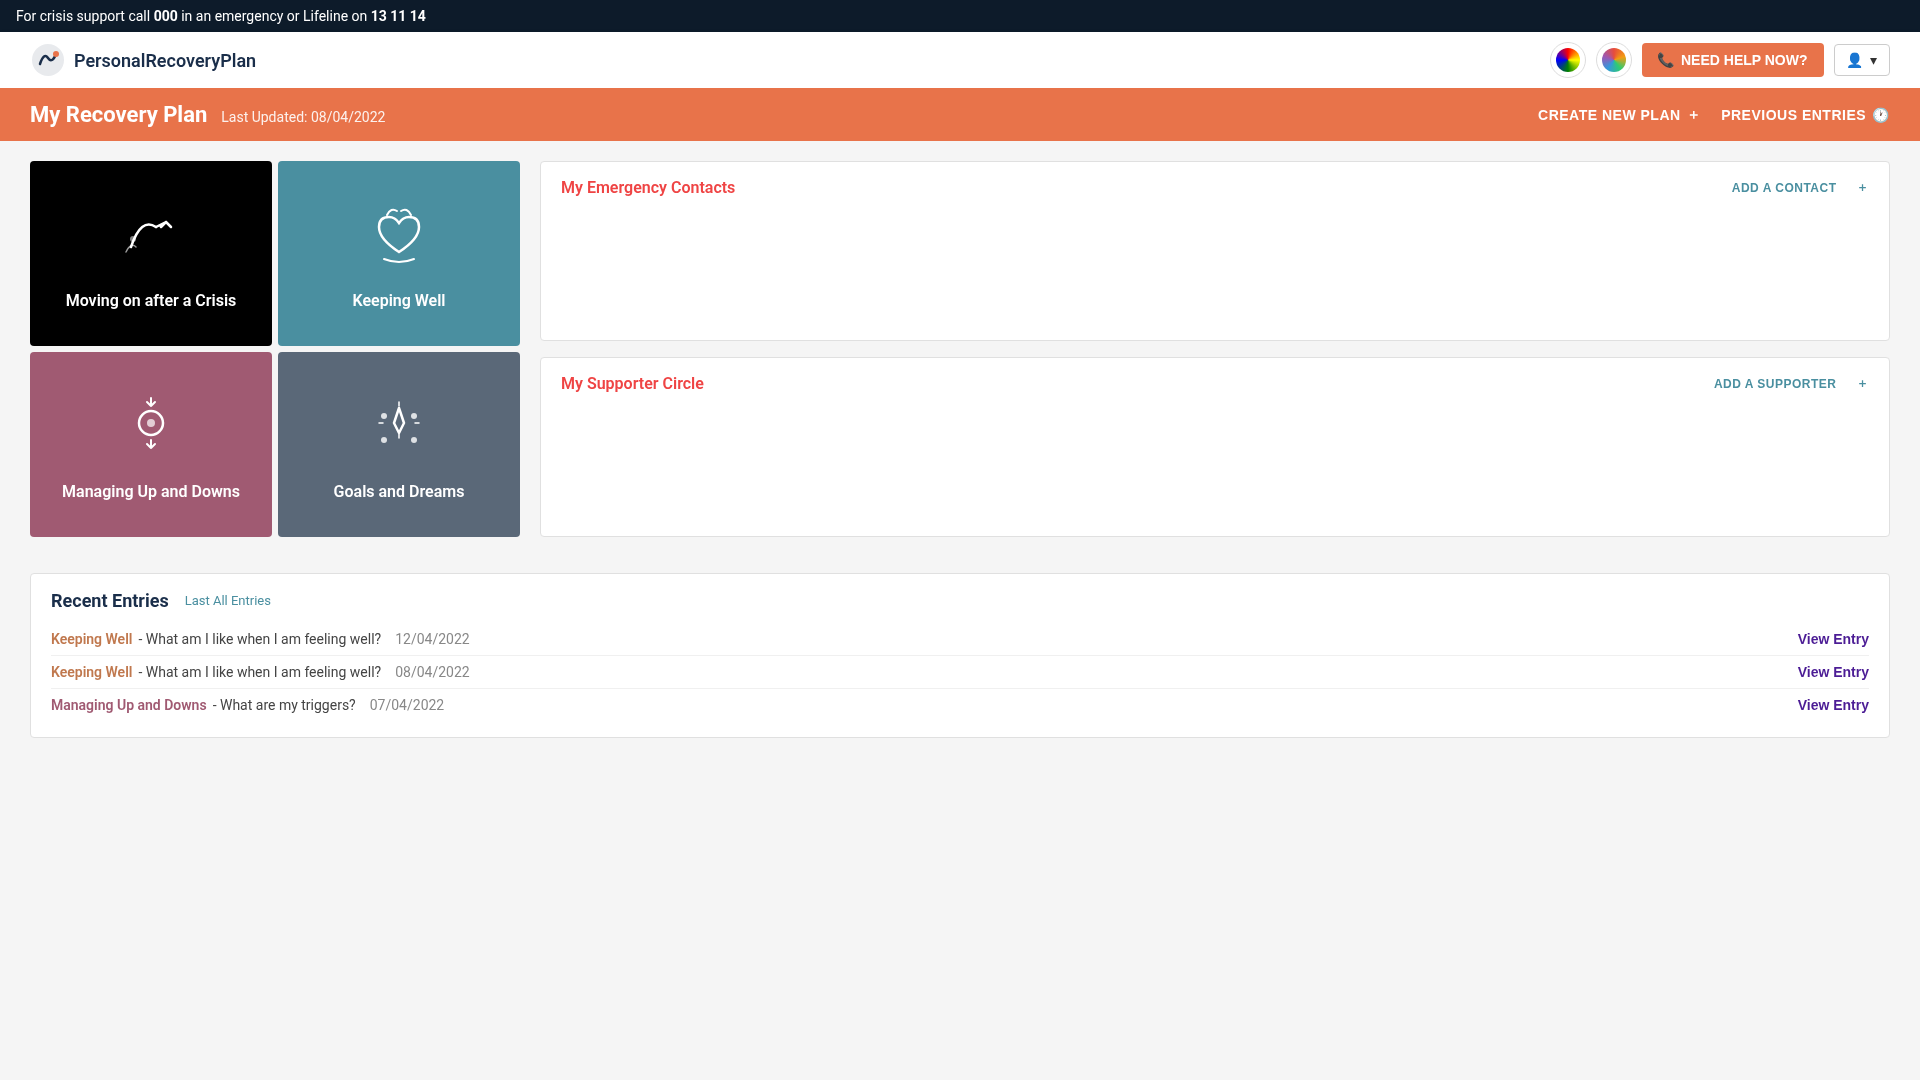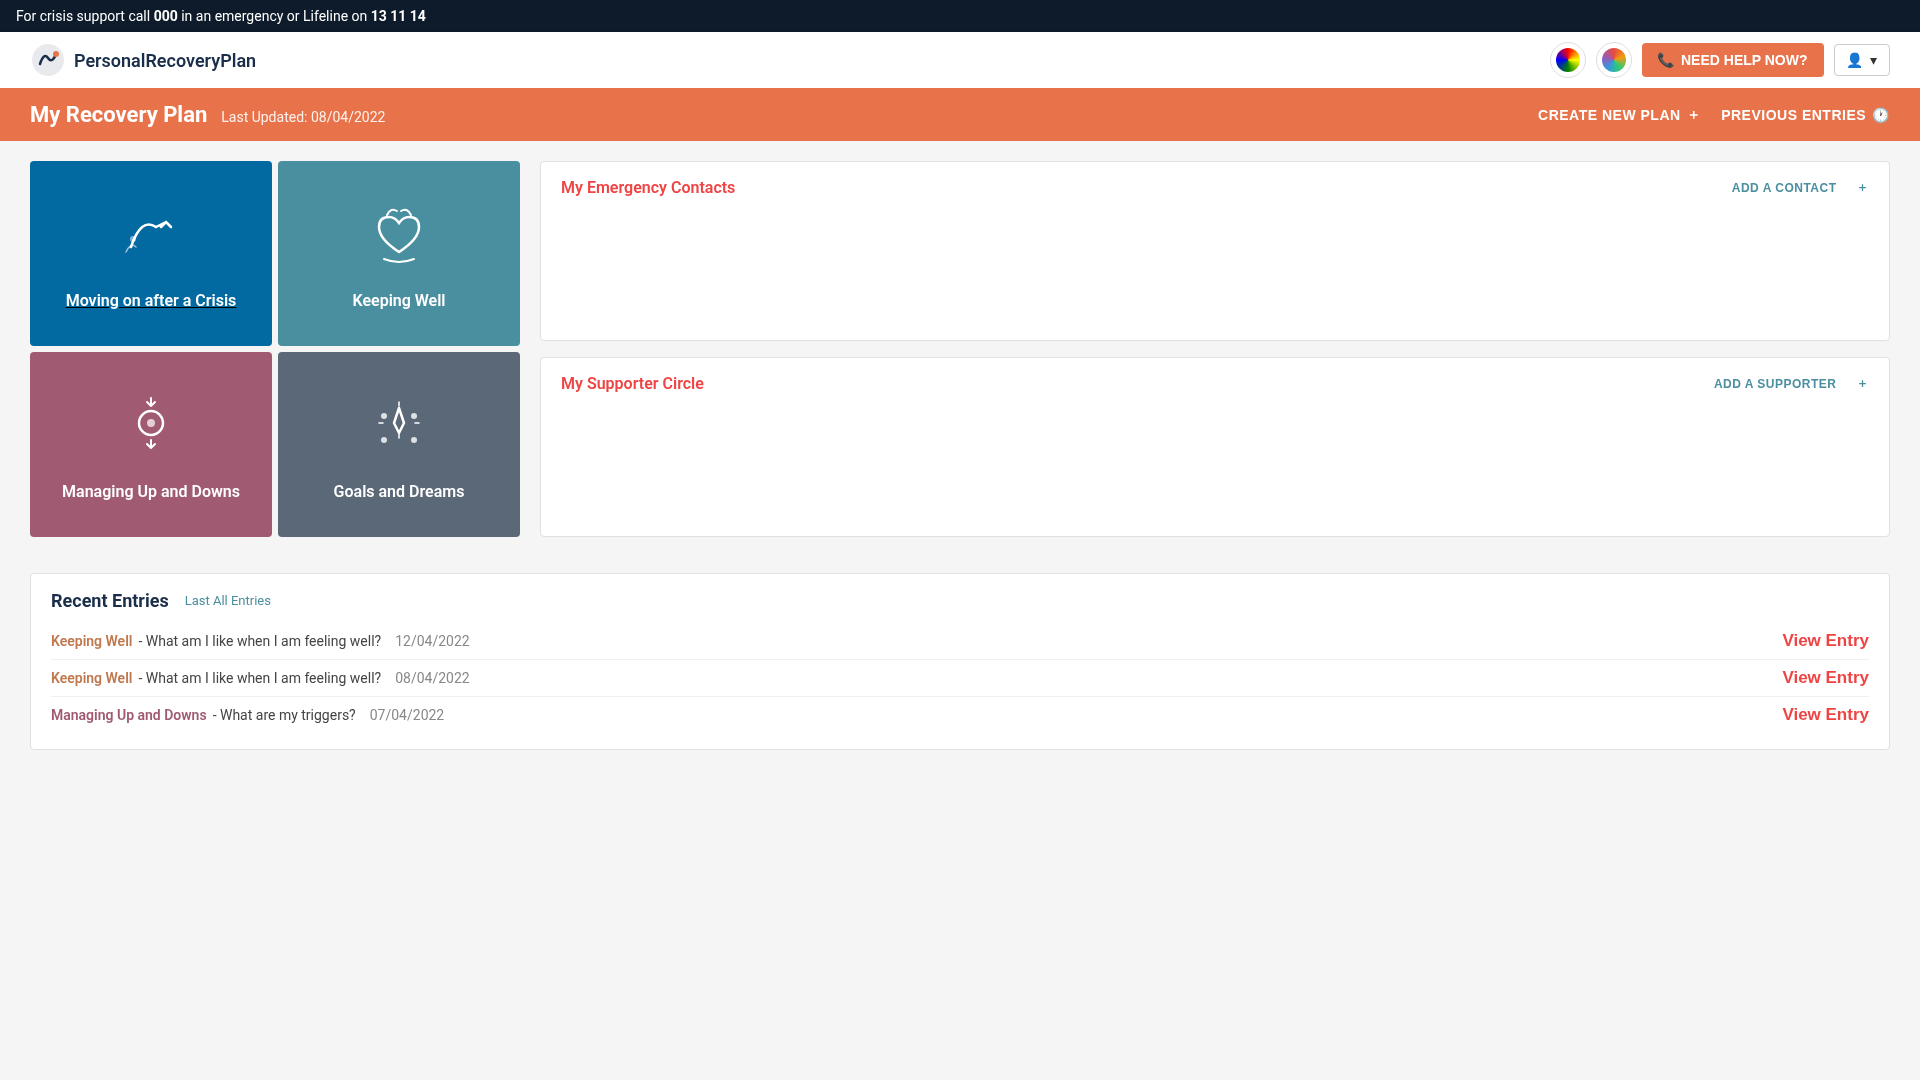--- a/index.html
+++ b/index.html
@@ -160,21 +160,21 @@
       width: 80px;
       height: 80px;
       margin-bottom: 14px;
     }
     .tile-label {
       color: #fff;
       font-size: 16px;
       font-weight: 600;
       text-align: center;
     }
-    .tile-olive { background: #0369a1; text-decoration: underline; }
+    .tile-olive { background: #000000; }
     .tile-teal { background: #4a8fa0; }
     .tile-mauve { background: #a05a72; }
     .tile-slate { background: #5a6878; }
 
     
     .right-panels {
       flex: 1;
       display: flex;
       flex-direction: column;
       gap: 16px;
@@ -245,22 +245,22 @@
       color: #444;
     }
     .entry-row:last-child { border-bottom: none; }
     .entry-left { display: flex; align-items: center; gap: 6px; }
     .entry-link { color: #c0784e; font-weight: 600; cursor: pointer; text-decoration: none; }
     .entry-link-mauve { color: #a05a72; font-weight: 600; cursor: pointer; text-decoration: none; }
     .entry-date { color: #888; margin-left: 8px; }
     .view-entry-btn {
       background: transparent;
       border: none;
-      color: #ef4444;
-      font-size: 17px;
+      color: #4c1d95;
+      font-size: 14px;
       font-weight: 600;
       cursor: pointer;
     }
   </style>
 </head>
 <body>
 
 <div class="crisis-banner">
   <span>For crisis support call </span><strong>000</strong><span> in an emergency or Lifeline on </span><strong>13 11 14</strong>
 </div>

